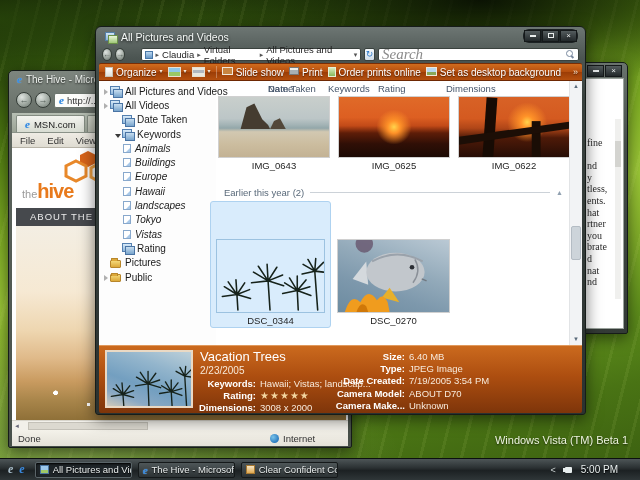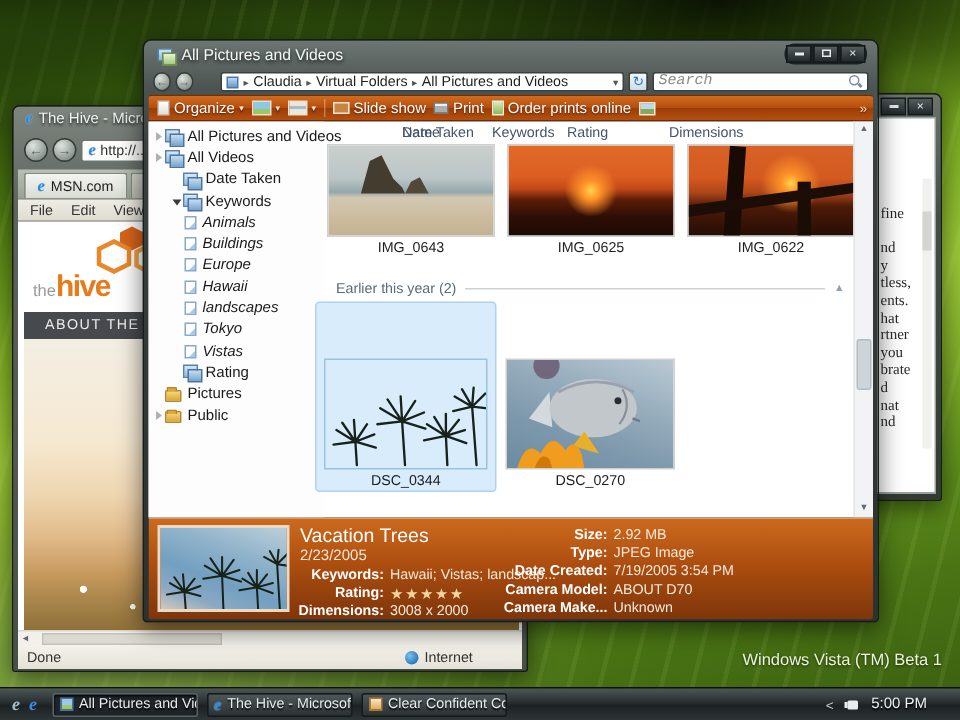--- a/index.html
+++ b/index.html
@@ -98,34 +98,34 @@
   .ex-addr { height:17px; display:flex; align-items:center; gap:3px; padding:0 3px; }
   .crumb-box { width:298px; height:13px; background:#fff; border:1px solid #3a423e; border-radius:2px;
     display:flex; align-items:center; gap:3px; padding:0 3px; font-size:9.5px; color:#1e1e1e; }
   .crumb-icon { width:8px; height:8px; background:linear-gradient(#bcd8f0,#6898c8); border:1px solid #4a78a8; }
   .crumb-sep { color:#555; font-size:7px; }
   .crumb-drop { margin-left:auto; color:#555; font-size:7px; }
   .refresh-btn { width:14px; height:13px; background:linear-gradient(#f4f8fa,#d0dde8); border:1px solid #3a423e;
     border-radius:2px; color:#2b78c8; font-size:9px; line-height:11px; text-align:center; }
   .search-box { flex:1; height:13px; background:#fff; border:1px solid #3a423e; border-radius:2px;
     display:flex; align-items:center; padding:0 3px; }
-  .search-box input { flex:1; border:none; outline:none; font-size:10px; color:#333; background:transparent;
-    font-family:Liberation Mono, monospace; }
+  .search-box input { flex:1; border:none; outline:none; font-size:15px; color:#333; background:transparent;
+    font-family:Liberation Serif, serif; }
   .search-box input::placeholder { color:#8a8a8a; font-style:italic; }
   .mag-icon { position:relative; width:9px; height:9px; }
   .mag-icon::before { content:""; position:absolute; left:0; top:0; width:5px; height:5px;
     border:1.5px solid #7a8aa0; border-radius:50%; }
   .mag-icon::after { content:""; position:absolute; left:5.5px; top:5.5px; width:3px; height:1.5px;
     background:#7a8aa0; transform:rotate(45deg); }
 
   .ex-toolbar { height:18px; display:flex; align-items:center; gap:5px; padding:0 6px; position:relative;
     background:linear-gradient(180deg,#d06c1e 0%,#b54e0e 48%,#9c3d06 52%,#b5500f 100%);
     border-top:1px solid #7a2d04; border-bottom:1px solid #6e2803; font-size:10px; color:#fff;
     text-shadow:0 1px 1px rgba(0,0,0,.5); border-radius:2px 2px 0 0; }
-  .tb-item { display:flex; align-items:center; gap:3px; cursor:default; }
+  .tb-item { display:flex; align-items:flex-start; gap:3px; cursor:default; }
   .tb-drop { font-size:6px; color:#f8e8d8; }
   .tb-sep { width:1px; height:12px; background:rgba(255,255,255,.3); }
   .ic-doc-white { width:8px; height:10px; background:linear-gradient(#fff,#e0e0d8); border:1px solid #c8c4b8; }
   .ic-img-btn { width:13px; height:10px; background:linear-gradient(#8ec8e8 55%,#9ac864 55%); border:1px solid #e8e0d0; }
   .ic-views-btn { width:13px; height:10px; background:linear-gradient(#e8e8e0 30%, #b0b8c0 30% 60%, #e8e8e0 60%); border:1px solid #e8e0d0; }
   .ic-slideshow { width:11px; height:8px; border:1px solid #f0e8dc; background:#c88440; }
   .ic-print { width:10px; height:8px; background:linear-gradient(#f0f0ec 30%, #a8b0b4 30%); border:1px solid #787878; }
   .ic-order { width:8px; height:10px; background:linear-gradient(#d8ecc0,#88b858); border:1px solid #e8f0d8; }
   .ic-setbg { width:11px; height:9px; background:linear-gradient(#b8d8f0 55%, #88a858 55%); border:1px solid #f0e8d8; }
   .tb-more { position:absolute; right:4px; font-size:9px; color:#f8e0c8; }
@@ -381,20 +381,21 @@
       <span class="tb-item">
         <span class="ic-print"></span>
         <span>Print</span>
       </span>
       <span class="tb-item">
         <span class="ic-order"></span>
         <span>Order prints online</span>
       </span>
       <span class="tb-item">
         <span class="ic-setbg"></span>
+        <span>Set as desktop background</span>
       </span>
       <span class="tb-more">»</span>
     </div>
 
     <div class="ex-content">
 
       <div class="tree">
         <div class="tree-row lv0">
             <span class="exp"><span class="exp-c"></span></span>
             <span class="tree-ic ic-stack"></span>
@@ -564,21 +565,21 @@
           <span class="det-value det-stars">★★★★★</span>
         </div>
         <div class="det-row">
           <span class="det-label">Dimensions:</span>
           <span class="det-value">3008 x 2000</span>
         </div>
       </div>
       <div class="det-right">
         <div class="det-row">
           <span class="det-label">Size:</span>
-          <span class="det-value">2.92 MB</span>
+          <span class="det-value">6.40 MB</span>
         </div>
         <div class="det-row">
           <span class="det-label">Type:</span>
           <span class="det-value">JPEG Image</span>
         </div>
         <div class="det-row">
           <span class="det-label">Date Created:</span>
           <span class="det-value">7/19/2005 3:54 PM</span>
         </div>
         <div class="det-row">

